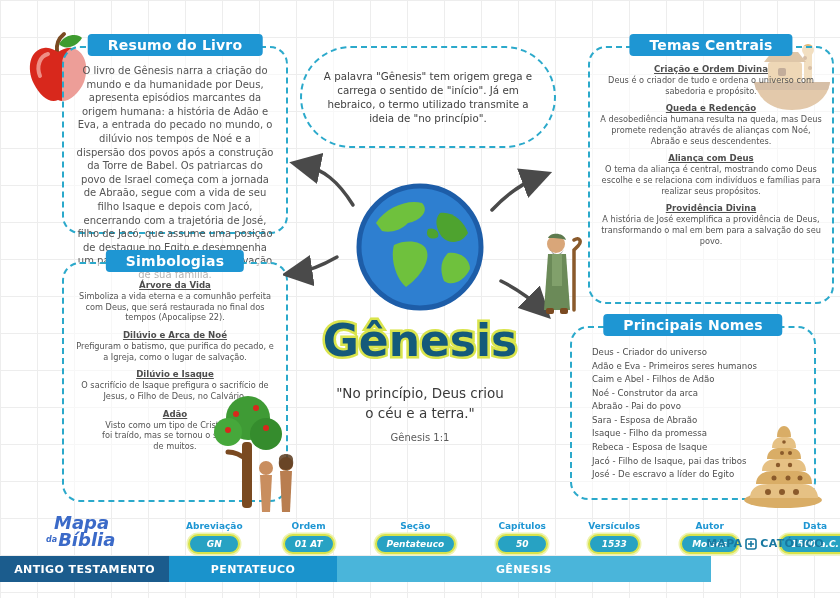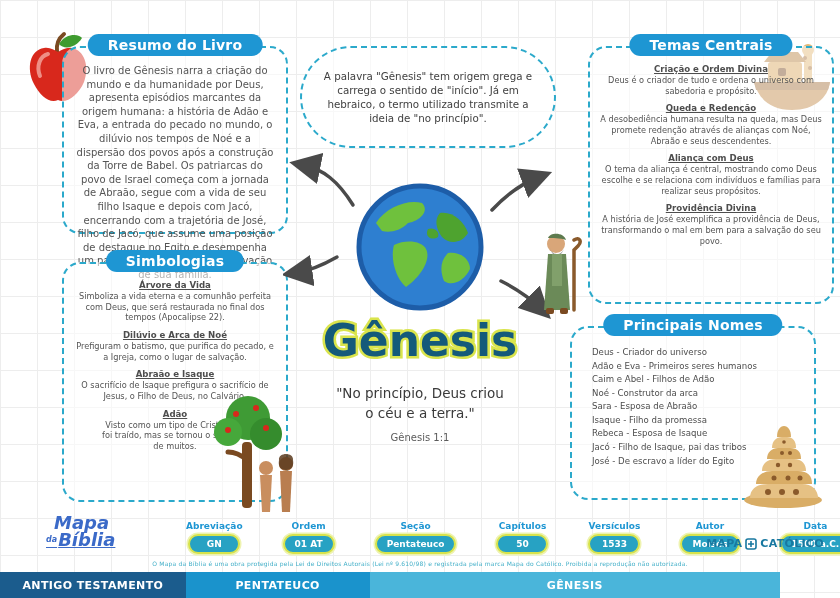--- a/index.html
+++ b/index.html
@@ -14,21 +14,21 @@
   }
   .abs { position:absolute; }
 
   
   .dbox {
     position:absolute; border:2px dashed #2ba9cb; border-radius:18px; background:rgba(255,255,255,0.55);
   }
   .pill-title {
     position:absolute; top:-14px; left:50%; transform:translateX(-50%);
     background:#1e96d3; color:#fff; font-weight:bold; font-size:14px;
-    padding:3px 20px; border-radius:11px; white-space:nowrap; letter-spacing:0.2px;
+    padding:3px 20px; border-radius:4px; white-space:nowrap; letter-spacing:0.2px;
   }
   .box-body { padding:16px 10px 6px 10px; text-align:center; color:#545454; }
   .resumo-text { font-size:10px; line-height:1.36; }
   .section { margin-bottom:7px; }
   .sec-heading { font-size:8.6px; font-weight:bold; text-decoration:underline; color:#4d4d4d; margin-bottom:1px; }
   .sec-text { font-size:8.2px; line-height:1.3; color:#545454; }
 
   
   .bubble {
     position:absolute; border:2px dashed #2ba9cb; border-radius:54px; background:rgba(255,255,255,0.6);
@@ -44,34 +44,34 @@
   .quote { position:absolute; text-align:center; color:#3a3a3a; font-size:13.5px; line-height:1.5; font-weight:500; }
   .reference { position:absolute; text-align:center; color:#5a5a5a; font-size:10px; }
 
   
   .info-row { position:absolute; left:186px; top:521px; width:478px; display:flex; justify-content:space-between;gap:40px; }
   .info-cell { display:flex; flex-direction:column; align-items:center; }
   .info-label { color:#1e96d3; font-size:9px; font-weight:bold; margin-bottom:3px; white-space:nowrap; }
   .info-pill {
     background:#27a2c3; color:#fff; font-size:9px; font-weight:bold;
     border:2px solid #d7e34c; box-shadow:0 0 0 1.5px #eef3b0;
-    border-radius:13px; padding:3px 10px; min-width:52px; text-align:center; white-space:nowrap;
+    border-radius:13px; padding:3px 10px; min-width:52px; text-align:center; white-space:nowrap;font-style:italic;
   }
   .copyright { position:absolute; left:0; top:560px; width:840px; text-align:center; font-size:6px; color:#45b0c9; letter-spacing:0.2px; }
 
   
   .logo { position:absolute; left:46px; top:514px; color:#3b6ac8; line-height:0.95; }
   .logo-l1 { font-size:18px; font-weight:bold; font-style:italic; margin-left:8px; }
-  .logo-l2 { font-size:18px; font-weight:bold; font-style:italic;text-decoration:underline; }
+  .logo-l2 { font-size:18px; font-weight:bold; font-style:italic; }
   .logo-da { font-size:8px; font-weight:bold; vertical-align:4px; margin-right:1px; }
 
   .watermark { position:absolute; left:700px; top:537px; width:130px; display:flex; align-items:center; justify-content:center; gap:3px; color:#1878a0; font-weight:bold; font-size:11px; letter-spacing:0.3px; }
 
   
-  .footer { position:absolute; left:0; bottom:0; width:780px; height:26px; display:flex; }
+  .footer { position:absolute; left:0; bottom:16px; width:711px; height:26px; display:flex; }
   .fseg { height:100%; display:flex; align-items:center; justify-content:center; color:#fff; font-weight:bold; font-size:11px; letter-spacing:0.4px; }
   .fseg1 { width:200px; background:#1b5c8d; }
   .fseg2 { width:198px; background:#1a93cc; }
   .fseg3 { width:442px; background:#4ab5da; }
 </style>
 </head>
 <body>
 
 <div class="canvas">
 
@@ -92,21 +92,21 @@
     <div class="box-body">
       <div class="section">
         <div class="sec-heading">Árvore da Vida</div>
         <div class="sec-text">Simboliza a vida eterna e a comunhão perfeita com Deus, que será restaurada no final dos tempos (Apocalipse 22).</div>
       </div>
       <div class="section">
         <div class="sec-heading">Dilúvio e Arca de Noé</div>
         <div class="sec-text">Prefiguram o batismo, que purifica do pecado, e a Igreja, como o lugar de salvação.</div>
       </div>
       <div class="section">
-        <div class="sec-heading">Abraão e Isaque</div>
+        <div class="sec-heading">Dilúvio e Isaque</div>
         <div class="sec-text">O sacrifício de Isaque prefigura o sacrifício de Jesus, o Filho de Deus, no Calvário.</div>
       </div>
       <div class="section">
         <div class="sec-heading">Adão</div>
         <div class="sec-text" style="max-width:150px; margin:0 auto;">Visto como um tipo de Cristo, que foi traído, mas se tornou o salvador de muitos.</div>
       </div>
     </div>
   </div>
 
   <svg class="abs" style="left:214px; top:390px;" width="92" height="126" viewBox="0 0 92 126">
@@ -204,20 +204,21 @@
     </div>
   </div>
 
   <div class="dbox" style="left:570px; top:326px; width:246px; height:174px;">
     <div class="pill-title">Principais Nomes</div>
     <div class="names-body">
       <div class="name-item">Deus - Criador do universo</div>
       <div class="name-item">Adão e Eva - Primeiros seres humanos</div>
       <div class="name-item">Caim e Abel - Filhos de Adão</div>
       <div class="name-item">Noé - Construtor da arca</div>
+      <div class="name-item">Abraão - Pai do povo</div>
       <div class="name-item">Sara - Esposa de Abraão</div>
       <div class="name-item">Isaque - Filho da promessa</div>
       <div class="name-item">Rebeca - Esposa de Isaque</div>
       <div class="name-item">Jacó - Filho de Isaque, pai das tribos</div>
       <div class="name-item">José - De escravo a líder do Egito</div>
     </div>
   </div>
 
   <svg class="abs" style="left:742px; top:418px;" width="82" height="90" viewBox="0 0 82 90">
     <ellipse cx="41" cy="82" rx="39" ry="8" fill="#d9ad66"></ellipse>

